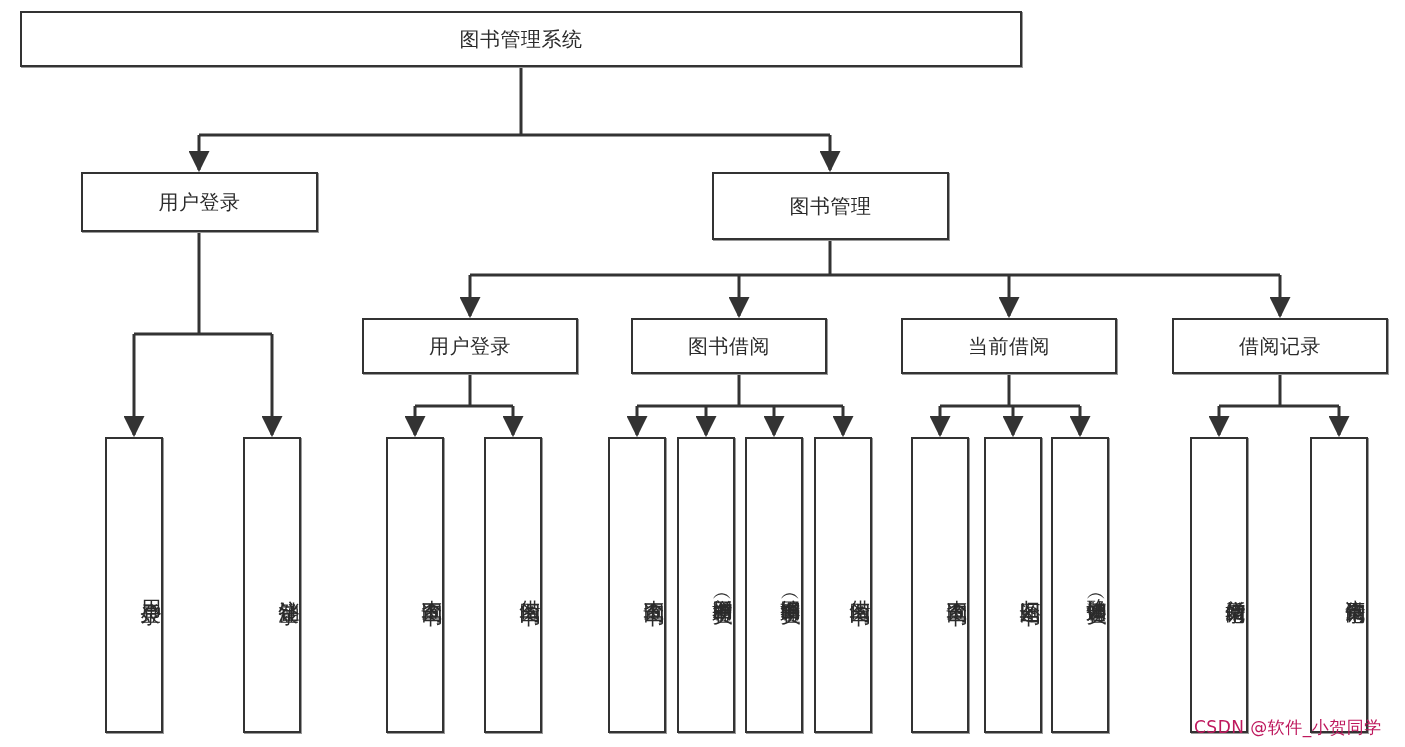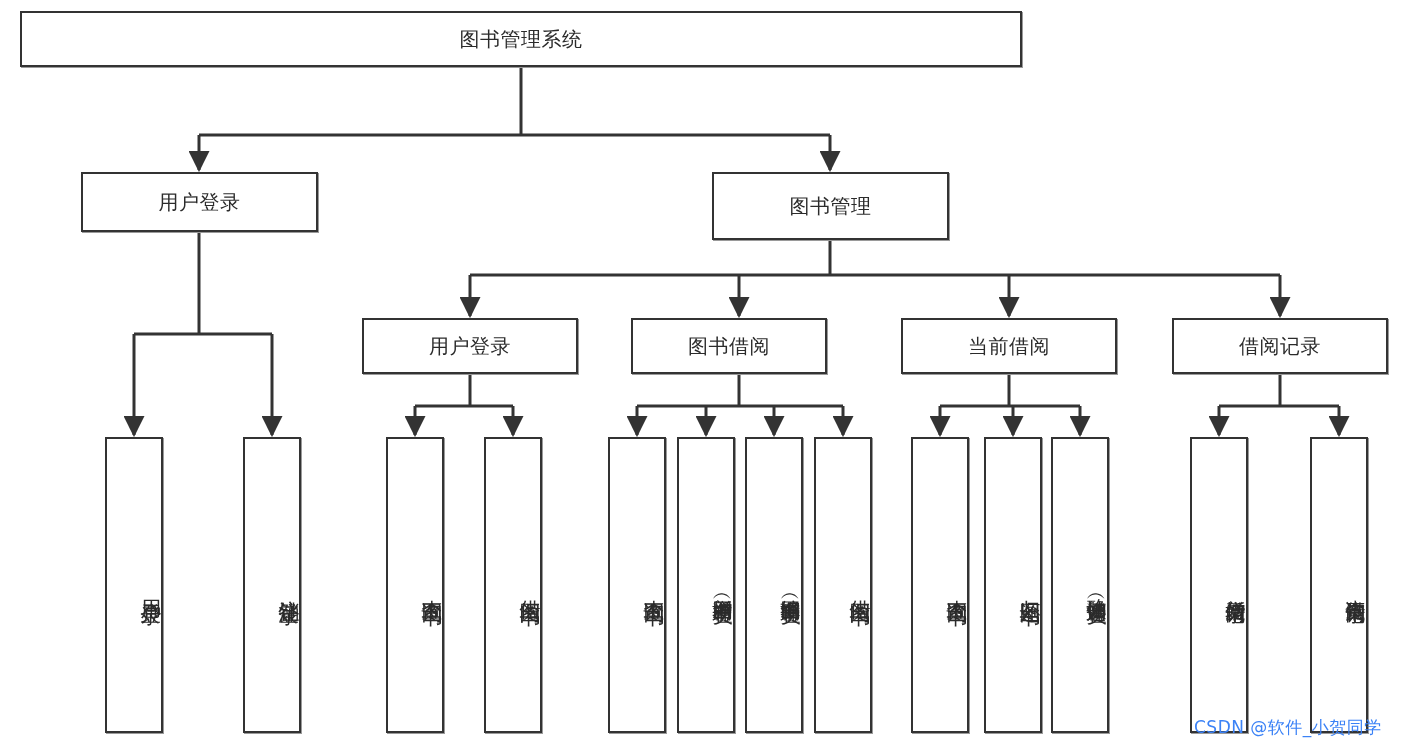--- a/index.html
+++ b/index.html
@@ -49,21 +49,21 @@
     padding-top: 4px;
     align-items: flex-start;
     justify-content: center;
   }
   .node.vert.tall-text {
     font-size: 20px;
     letter-spacing: 1px;
   }
   .watermark {
     position: absolute;
-    color: #3b82f6;
+    color: #be185d;
     font-size: 17px;
     white-space: nowrap;
     letter-spacing: 0.5px;
   }
 </style>
 </head>
 <body>
 
 <div id="canvas">
 

